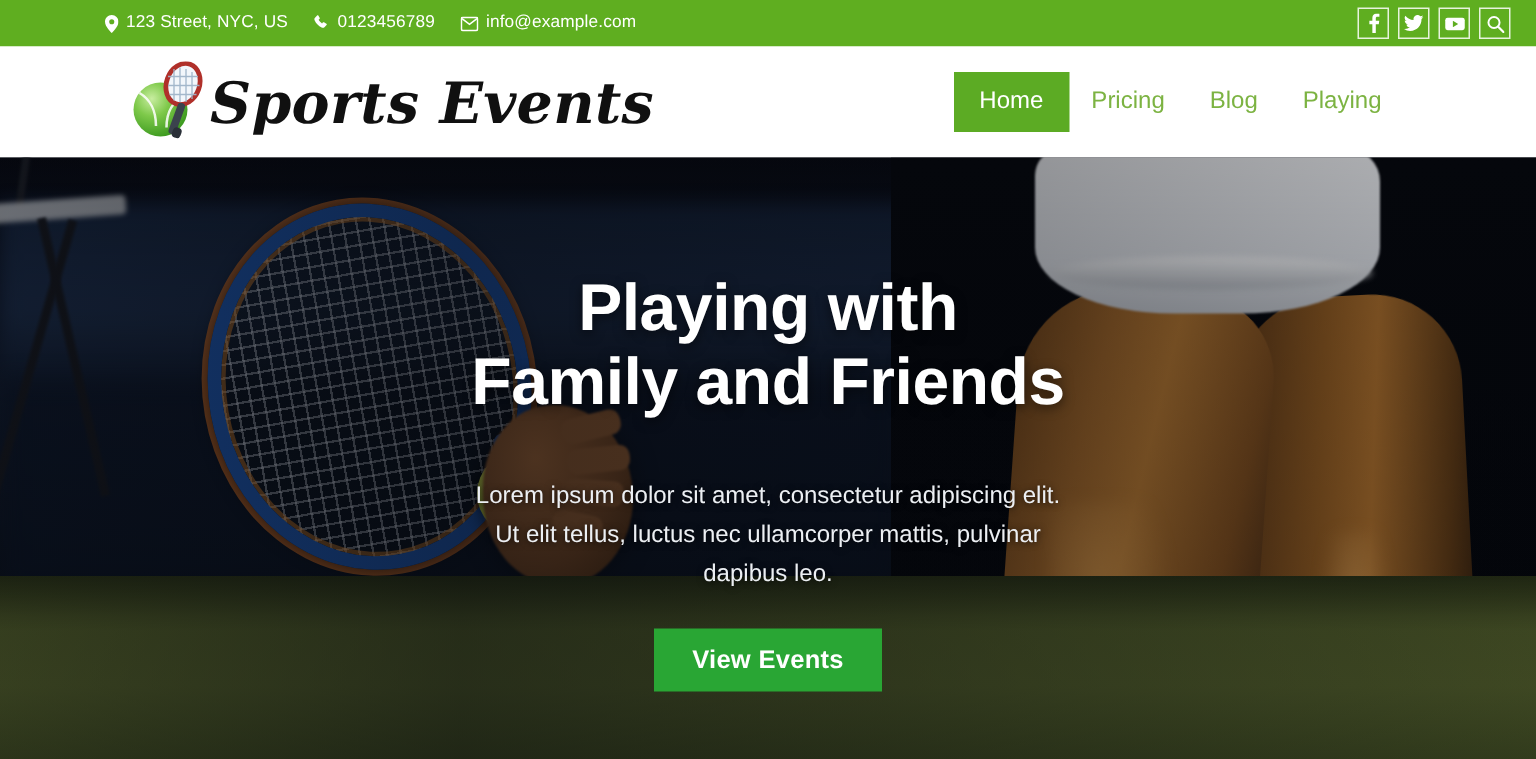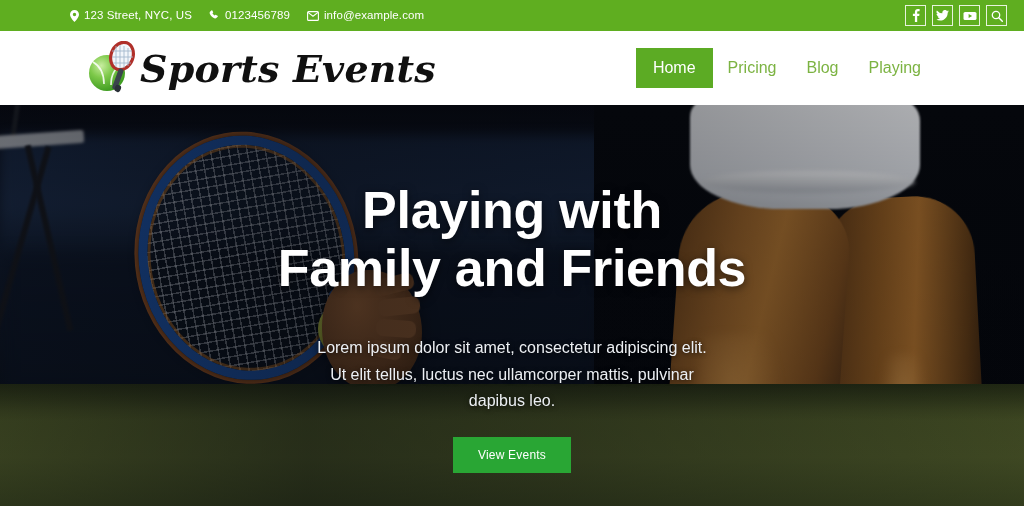--- a/index.html
+++ b/index.html
@@ -136,31 +136,31 @@
     background:linear-gradient(90deg, rgba(5,7,12,.35) 0%, rgba(5,7,12,.55) 30%,
                rgba(5,7,12,.45) 55%, rgba(5,7,12,.25) 100%); }
 
   
   .hero-content {
     position:absolute; left:0; top:0; width:1024px; height:401px;
     display:flex; flex-direction:column; align-items:center;
     padding-top:76px; text-align:center;
   }
   .hero-title {
-    font-size:52px; font-weight:700; color:#ffffff; line-height:1.12;
+    font-size:44px; font-weight:700; color:#ffffff; line-height:1.12;
     letter-spacing:-.3px; text-shadow:0 2px 8px rgba(0,0,0,.55);
     max-width:560px;
   }
   .hero-sub {
     margin-top:38px; font-size:16px; color:#eceff3; line-height:1.65;
     max-width:400px; text-shadow:0 1px 5px rgba(0,0,0,.7);
   }
   .hero-btn {
     margin-top:22px; background:#29a634; color:#ffffff; border:none;
-    font-family:"Liberation Sans", sans-serif; font-size:12px; font-weight:400;
+    font-family:"Liberation Sans", sans-serif; font-size:17px; font-weight:700;
     padding:11px 25px; cursor:pointer; letter-spacing:.2px;
   }
 </style>
 </head>
 <body>
 
 <div class="page">
 
   <div class="topbar">
     <div class="topbar-left">

